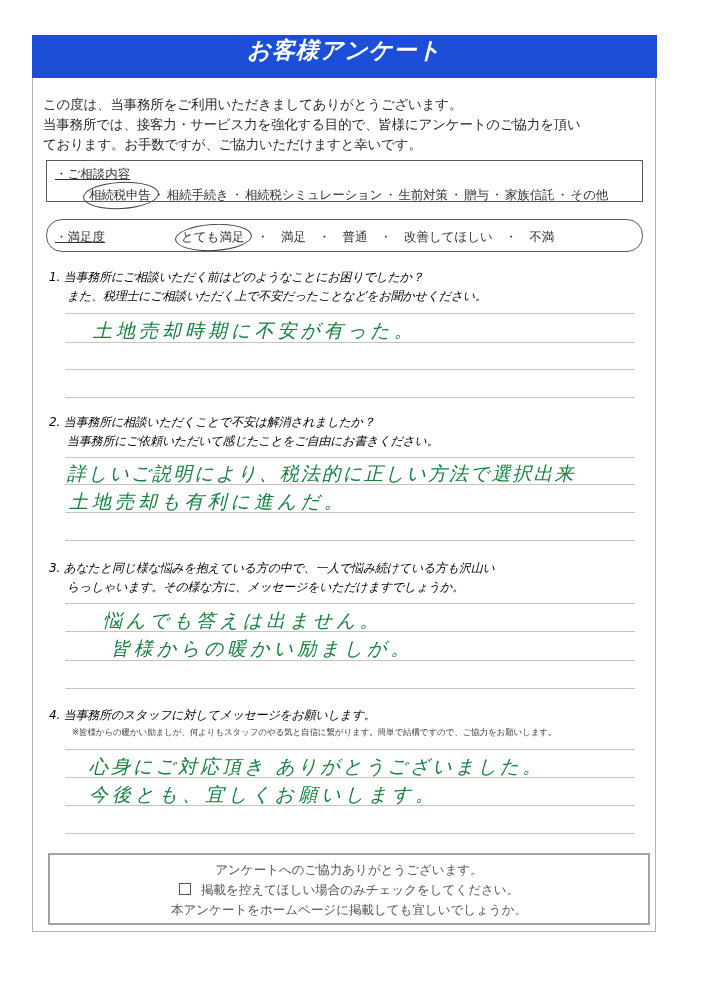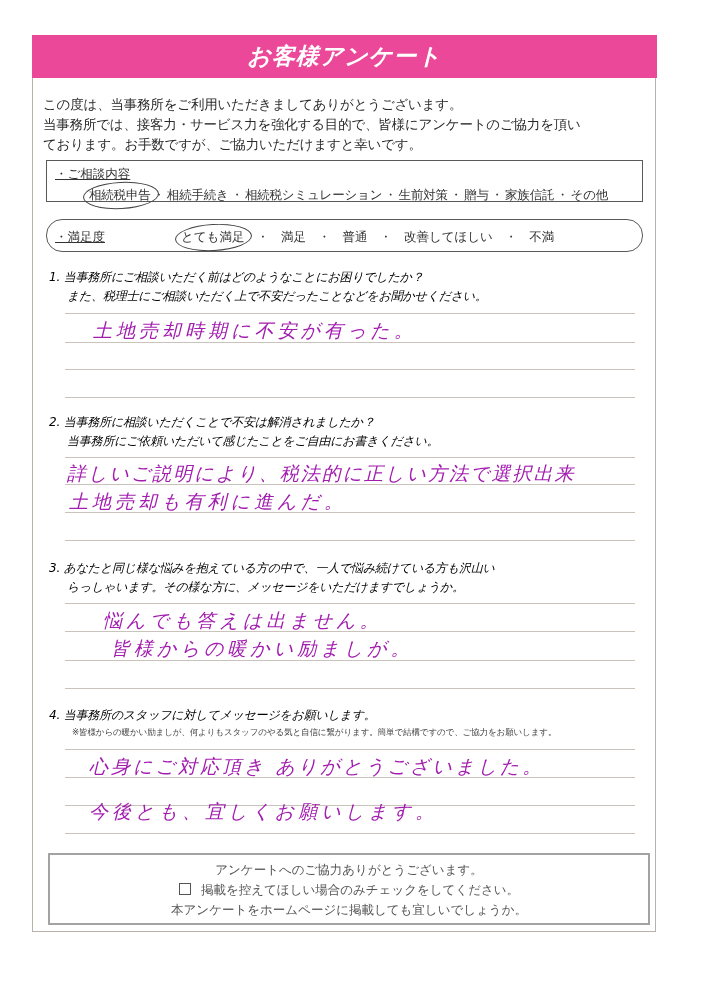--- a/index.html
+++ b/index.html
@@ -6,22 +6,22 @@
   body {
     width: 702px; height: 996px; background: #ffffff; position: relative; overflow: hidden;
     font-family: "DejaVu Sans", "Liberation Sans", sans-serif; color: #2a2a2a;
   }
   .frame {
     position: absolute; left: 32px; top: 35px; width: 624px; height: 897px;
     border: 1px solid #b9b2aa; border-top: none; box-sizing: border-box;
   }
   .header {
     position: absolute; left: 32px; top: 35px; width: 625px; height: 43px;
-    background: #ec4899;
-    display: flex; align-items: center; justify-content: center;
+    background: #1d4ed8;
+    display: flex; justify-content: center;
   }
   .header-title {
     color: #ffffff; font-weight: bold; font-size: 23px; letter-spacing: 1px;
     font-style: italic;
   }
   .intro {
     position: absolute; left: 43px; top: 94px; width: 610px;
     font-size: 13.5px; line-height: 20px; color: #2b2b2b; letter-spacing: -0.2px;
   }
   .intro div { white-space: nowrap; }
@@ -51,21 +51,21 @@
   .question {
     position: absolute; left: 49px; width: 600px;
   }
   .q-text { font-size: 12px; line-height: 19px; color: #000000; white-space: nowrap; letter-spacing: -0.2px; font-style: italic; }
   .q-text .line2 { padding-left: 18px; }
   .q-note { font-size: 8.6px; padding-left: 23px; color: #444; white-space: nowrap; margin-top: 2px; letter-spacing: -0.2px; }
   .ruled { position: absolute; left: 16px; width: 570px; }
   .rule { position: absolute; left: 0; width: 570px; height: 0; border-top: 1px solid #c9c3bb; }
   .hw {
     position: absolute; white-space: nowrap; font-family: "DejaVu Serif", serif; font-style: italic;
-    font-size: 19px; color: #a21caf; letter-spacing: 4px;
+    font-size: 19px; color: #15803d; letter-spacing: 4px;
   }
   .footer-box {
     position: absolute; left: 48px; top: 853px; width: 602px; height: 72px;
     border: 2px solid #a3a3a3; border-radius: 0; box-sizing: border-box;
     text-align: center; font-size: 12.5px; color: #555; line-height: 20px; padding-top: 5px;
   }
   .checkbox {
     display: inline-block; width: 10px; height: 10px; border: 1px solid #555; vertical-align: -1px; margin-right: 10px; background: #fff;
   }
 </style>
@@ -146,21 +146,21 @@
   <div class="q-text">
     <div><span>4.</span> <span>当事務所のスタッフに対してメッセージをお願いします。</span></div>
   </div>
   <div class="q-note">※皆様からの暖かい励ましが、何よりもスタッフのやる気と自信に繋がります。簡単で結構ですので、ご協力をお願いします。</div>
   <div class="ruled" style="top:43px;">
     <div class="rule" style="top:0px;"></div>
     <div class="rule" style="top:28px;"></div>
     <div class="rule" style="top:56px;"></div>
     <div class="rule" style="top:84px;"></div>
     <div class="hw" style="left:24px; top:5px; letter-spacing:3px;">心身にご対応頂き ありがとうございました。</div>
-    <div class="hw" style="left:24px; top:50px;">今後とも、宜しくお願いします。</div>
+    <div class="hw" style="left:24px; top:33px;">今後とも、宜しくお願いします。</div>
   </div>
 </div>
 
 <div class="footer-box">
   <div>アンケートへのご協力ありがとうございます。</div>
   <div>
     <span class="checkbox"></span><span>掲載を控えてほしい場合のみチェックをしてください。</span>
   </div>
   <div>本アンケートをホームページに掲載しても宜しいでしょうか。</div>
 </div>

